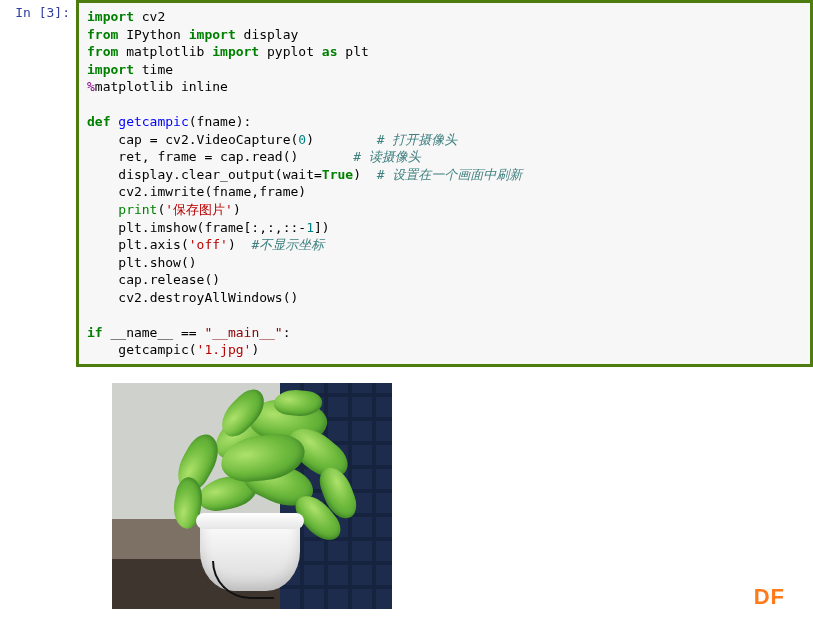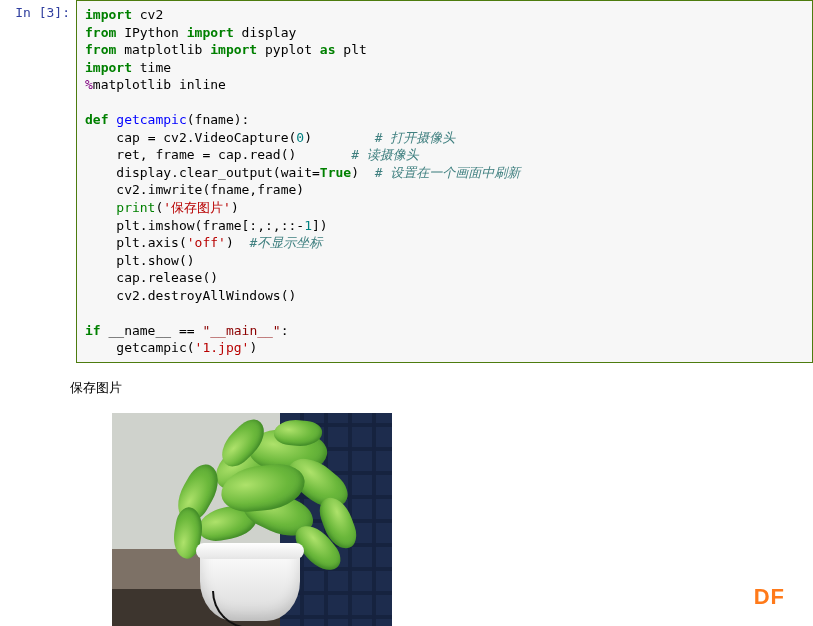--- a/index.html
+++ b/index.html
@@ -18,21 +18,21 @@
     width: 70px;
     min-width: 70px;
     padding: 5px 6px 5px 0;
     text-align: right;
     font-family: monospace;
     font-size: 13px;
     color: #303F9F;
   }
   .input-area {
     flex: 1;
-    border: 1px solid #4d7c0f;
+    border: 3px solid #4d7c0f;
     background: #f7f7f7;
     padding: 5px 8px;
     font-family: "SimSun", monospace;
     font-size: 13px;
     line-height: 1.35;
     white-space: pre;
     overflow-x: auto;
   }
   .output-block {
     margin-left: 70px;
@@ -150,21 +150,20 @@
 <span>    </span><span>plt</span><span>.</span><span>axis(</span><span class="str">'off'</span><span>)  </span><span class="cm">#不显示坐标</span>
 <span>    </span><span>plt</span><span>.</span><span>show()</span>
 <span>    </span><span>cap</span><span>.</span><span>release()</span>
 <span>    </span><span>cv2</span><span>.</span><span>destroyAllWindows()</span>
 
 <span class="kw">if</span><span> __name__ </span><span class="op">==</span><span> </span><span class="mn">"__main__"</span><span>:</span>
 <span>    </span><span>getcampic(</span><span class="str">'1.jpg'</span><span>)</span></div>
 </div>
 
 <div class="output-block">
-  <div class="stdout">保存图片</div>
   <div class="plot-img">
     <div class="crate"></div>
     <div class="grid"></div>
     <div class="foliage">
       <div class="leaf l1"></div>
         <div class="leaf l2"></div>
         <div class="leaf l3"></div>
       <div class="leaf l4"></div>
         <div class="leaf l5"></div>
         <div class="leaf l6"></div>

